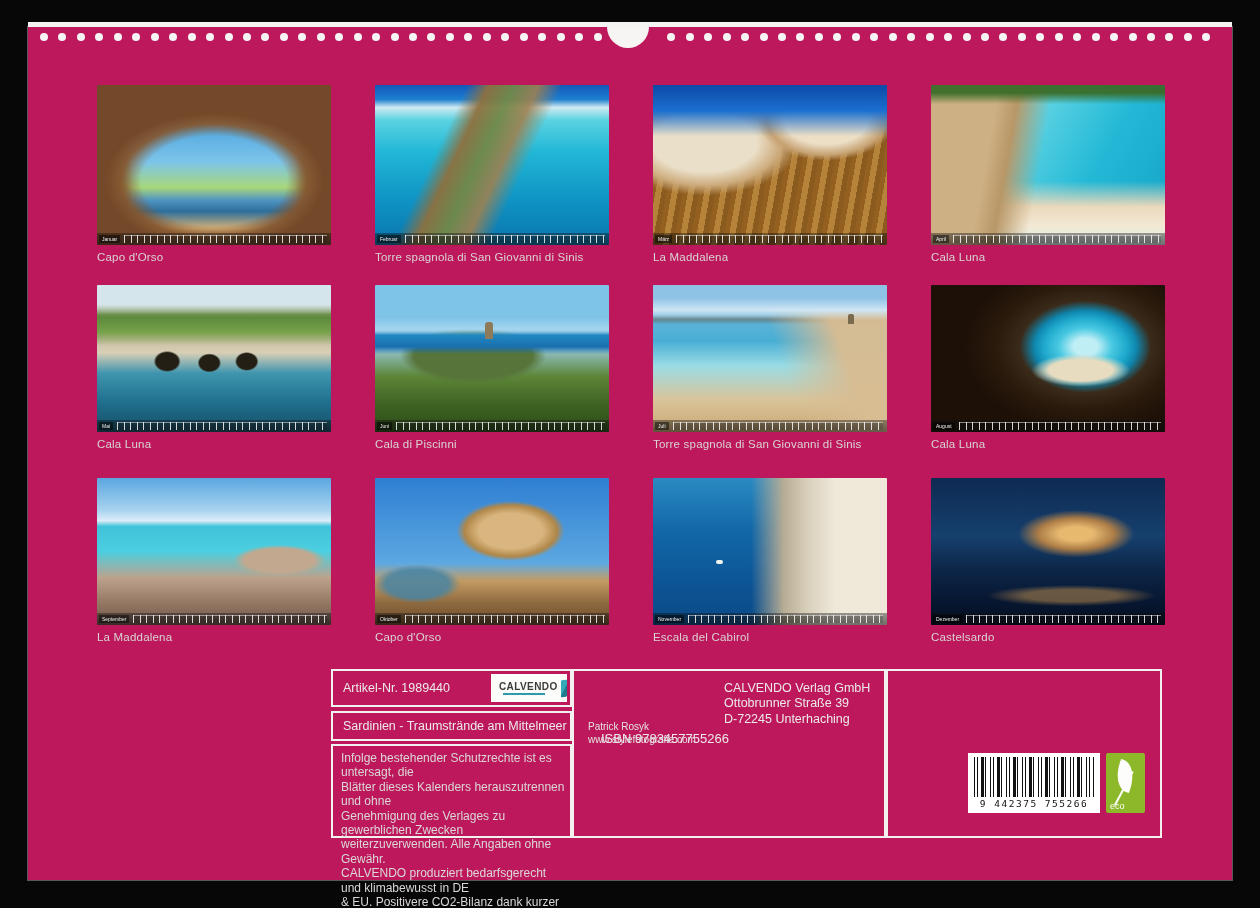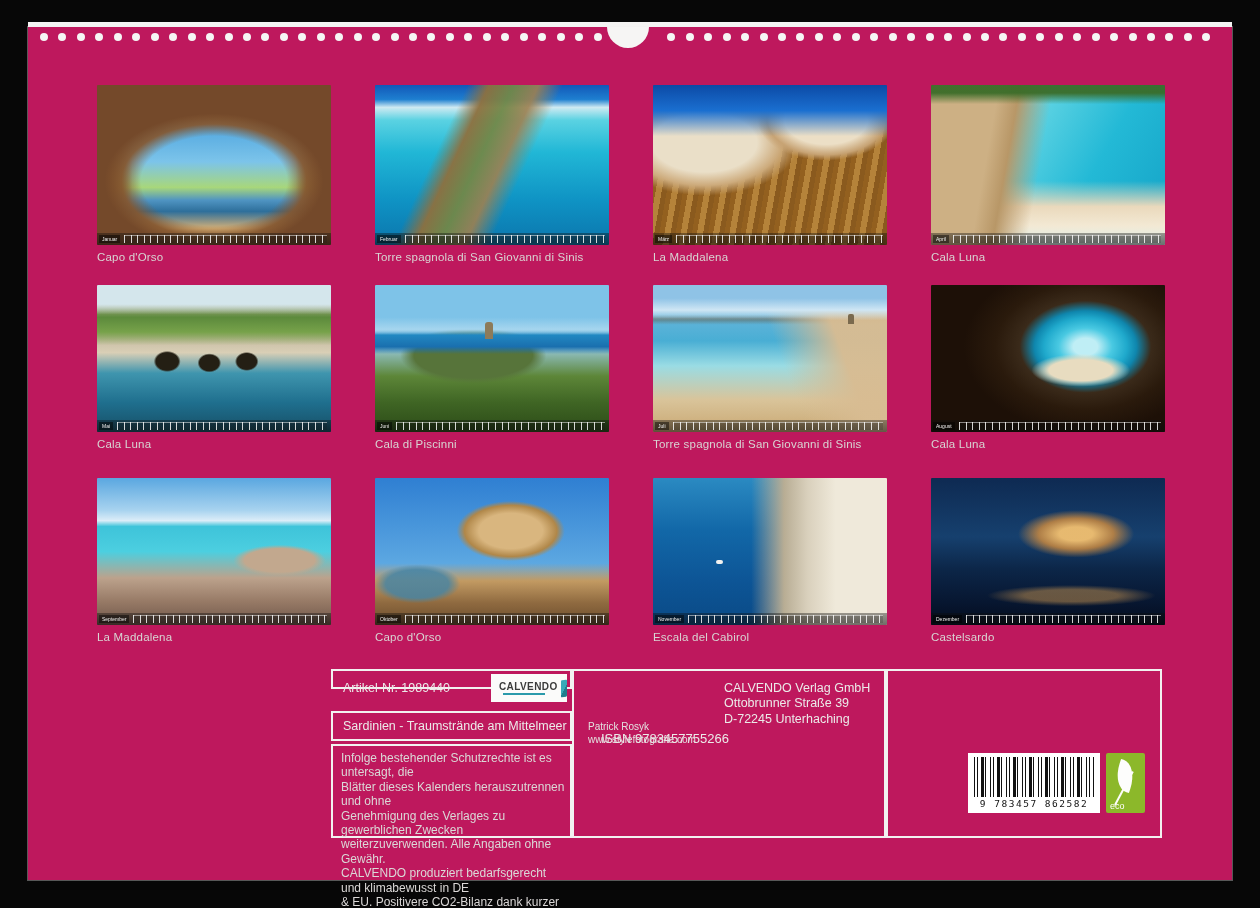--- a/index.html
+++ b/index.html
@@ -103,21 +103,21 @@
     radial-gradient(ellipse 40% 26% at 62% 38%, rgba(242,192,112,.95) 0 18%, rgba(212,142,62,.8) 40%, rgba(0,0,0,0) 62%),
     radial-gradient(ellipse 50% 10% at 60% 80%, rgba(222,162,82,.45) 0 40%, rgba(0,0,0,0) 72%),
     linear-gradient(180deg,#0e2a52 0%,#16406e 40%,#0c2648 62%,#071630 85%,#040d1e 100%);}
 
   
   #title-block{
     position:absolute;left:72px;top:643px;width:230px;
     font-size:20px;line-height:1.18;color:#f0eeed;letter-spacing:.2px;
   }
   .ibox{position:absolute;border:2px solid #f2f1f0;box-sizing:border-box;color:#eceae9;}
-  #box-artikel{left:303px;top:642px;width:241px;height:20px;}
+  #box-artikel{left:303px;top:642px;width:241px;height:38px;}
   #artikel-label{position:absolute;left:10px;top:0;line-height:34px;font-size:12.5px;}
   #logo{
     position:absolute;right:3px;top:3px;width:76px;height:28px;background:#fbfbfa;
     display:flex;align-items:center;justify-content:center;gap:3px;
   }
   #logo-textwrap{display:flex;flex-direction:column;align-items:center;}
   #logo-text{font-size:10px;font-weight:bold;color:#3b3b3b;letter-spacing:.4px;padding-left:8px;}
   #logo-tagline{width:42px;height:2px;background:#2b9aab;margin-top:1px;}
   #logo-mark{width:13px;height:17px;background:linear-gradient(120deg,#36aab8 55%,#1f7e8d 55%);
     transform:skewY(-8deg);border-radius:1px;}
@@ -379,21 +379,21 @@
       <div id="publisher-text" class="preline">CALVENDO Verlag GmbH
 Ottobrunner Straße 39
 D-72245 Unterhaching</div>
       <div id="photographer-text" class="preline">Patrick Rosyk
 www.stylefotografie.com</div>
     </div>
 
     <div id="box-barcode" class="ibox">
       <div id="barcode">
         <div id="bars"></div>
-        <div id="barcode-number">9 783457 862582</div>
+        <div id="barcode-number">9 442375 755266</div>
       </div>
       <div id="eco">
         <span id="eco-stem"></span>
         <span id="eco-leaf"></span>
         <span id="eco-label">eco</span>
       </div>
     </div>
 
   </div>
 </div>

